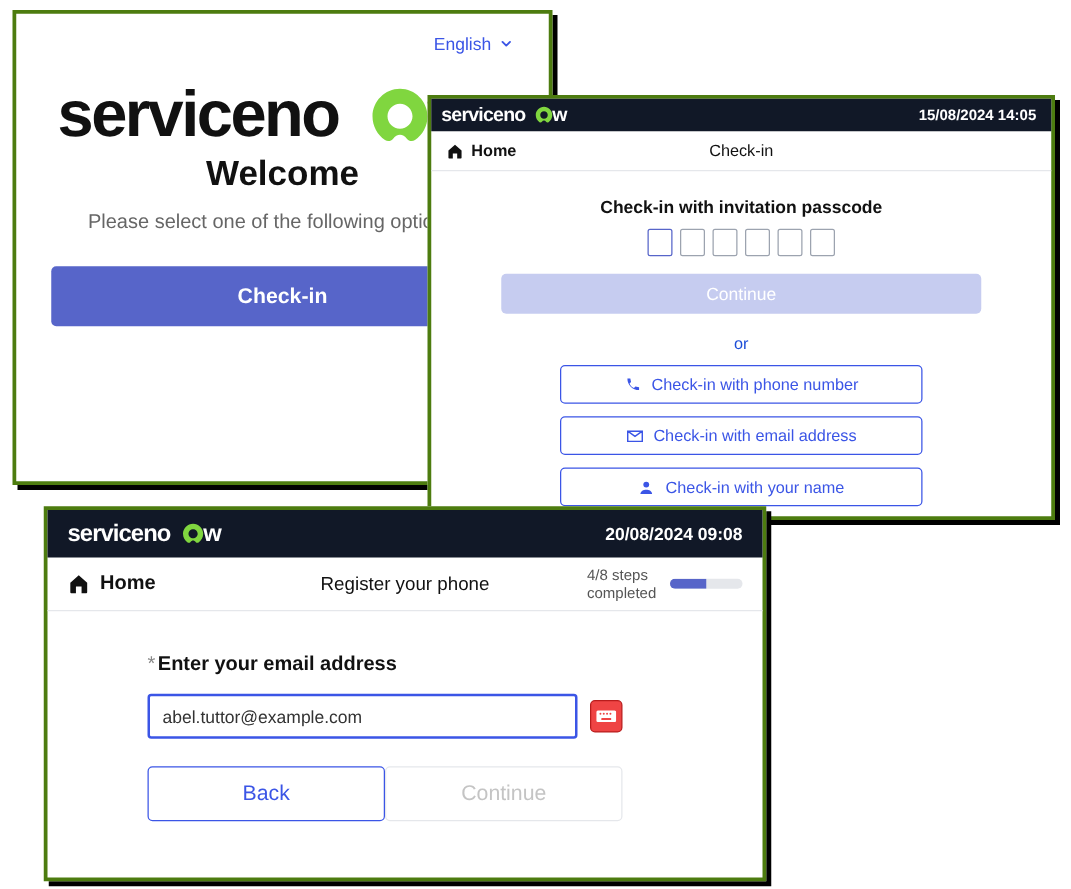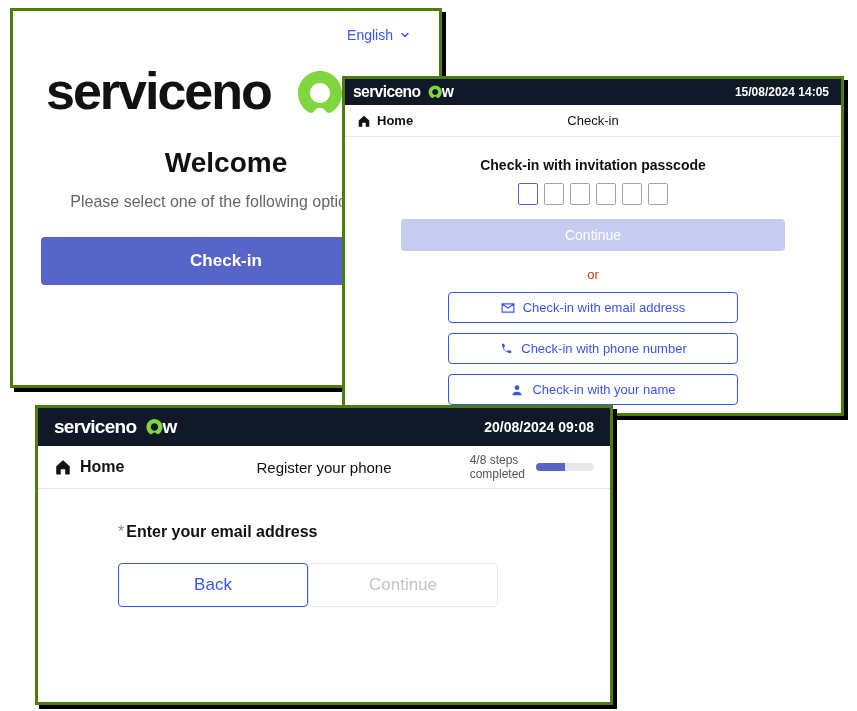--- a/index.html
+++ b/index.html
@@ -27,21 +27,21 @@
   .lang-row {
     display: flex; justify-content: flex-end; align-items: center;
     gap: 6px; color: #3b55e6; font-size: 14px; font-weight: 500;
     cursor: pointer;
   }
   .chev-down-svg { width: 12px; height: 12px; }
   .logo-a { display: flex; justify-content: center; margin-top: 20px; }
   .snow-logo-a { height: 60px; }
   .welcome-title {
     text-align: center; font-size: 28px; font-weight: 700;
-    margin-top: 24px; color: #111;
+    color: #111;
   }
   .welcome-sub {
     text-align: center; font-size: 16px; color: #666;
     margin-top: 14px;
   }
   .btn-primary {
     display: block; width: 100%;
     margin-top: 26px; padding: 14px 0;
     background: #5765c9; color: #fff;
     border: none; border-radius: 4px;
@@ -99,21 +99,21 @@
     text-align: center; font-size: 14px;
   }
   .passcode-cell.first { border-color: #5765c9; border-width: 1.5px; }
   .continue-disabled-b {
     margin-top: 14px; width: 100%;
     padding: 8px 0;
     background: #c6ccf0; color: #fff;
     border: none; border-radius: 4px;
     font-size: 14px; font-weight: 500;
   }
-  .or-text { margin-top: 16px; font-size: 13px; color: #c2410c; }
+  .or-text { margin-top: 16px; font-size: 13px; color: #1d4ed8; }
   .alt-btn {
     width: 290px; margin-top: 10px;
     padding: 7px 0;
     background: #fff; color: #3b55e6;
     border: 1px solid #3b55e6; border-radius: 4px;
     font-size: 13px; font-weight: 500;
     display: flex; align-items: center; justify-content: center; gap: 8px;
     cursor: pointer;
   }
   .alt-btn svg { width: 14px; height: 14px; }
@@ -247,29 +247,29 @@
       <input class="passcode-cell" maxlength="1" style="">
       <input class="passcode-cell" maxlength="1" style="">
       <input class="passcode-cell" maxlength="1" style="">
       <input class="passcode-cell" maxlength="1" style="">
       <input class="passcode-cell" maxlength="1" style="">
     </div>
     <button class="continue-disabled-b" disabled="">Continue</button>
     <div class="or-text">or</div>
     <button class="alt-btn">
       <svg viewBox="0 0 24 24">
+          <path d="M5 3c0 9 7 16 16 16l0-4-5-1-2 2c-3-1-5-3-6-6l2-2-1-5z" fill="#3b55e6"></path>
+        </svg>
+      <span>Check-in with phone number</span>
+    </button>
+    <button class="alt-btn">
+      <svg viewBox="0 0 24 24">
           <path d="M2 5h20v14H2z M2 5l10 7 10-7" fill="none" stroke="#3b55e6" stroke-width="2"></path>
         </svg>
       <span>Check-in with email address</span>
-    </button>
-    <button class="alt-btn">
-      <svg viewBox="0 0 24 24">
-          <path d="M5 3c0 9 7 16 16 16l0-4-5-1-2 2c-3-1-5-3-6-6l2-2-1-5z" fill="#3b55e6"></path>
-        </svg>
-      <span>Check-in with phone number</span>
     </button>
     <button class="alt-btn">
       <svg viewBox="0 0 24 24">
           <circle cx="12" cy="8" r="4" fill="#3b55e6"></circle>
           <path d="M4 21c0-4 4-6 8-6s8 2 8 6" fill="#3b55e6"></path>
         </svg>
       <span>Check-in with your name</span>
     </button>
   </div>
 </div>
@@ -300,18 +300,31 @@
       </div>
       <div class="progress">
         <div class="progress-fill" style="width:50%"></div>
       </div>
     </div>
   </div>
   <div class="register-body">
     <div class="field-label">
       <span class="req">*</span><span>Enter your email address</span>
     </div>
+    <div class="email-row">
+      <input class="email-input" type="text" value="abel.tuttor@example.com" style="">
+      <div class="keyboard-btn">
+        <svg viewBox="0 0 24 14">
+          <rect x="0" y="0" width="24" height="14" rx="2" fill="#fff"></rect>
+          <circle cx="5" cy="4" r="1.2" fill="#ef4444"></circle>
+            <circle cx="9" cy="4" r="1.2" fill="#ef4444"></circle>
+            <circle cx="13" cy="4" r="1.2" fill="#ef4444"></circle>
+            <circle cx="17" cy="4" r="1.2" fill="#ef4444"></circle>
+          <rect x="6" y="9" width="12" height="2.5" rx="1" fill="#ef4444"></rect>
+        </svg>
+      </div>
+    </div>
     <div class="btn-row-c">
       <button class="back-btn">Back</button>
       <button class="continue-disabled-c" disabled="">Continue</button>
     </div>
   </div>
 </div>
 
 </body></html>

